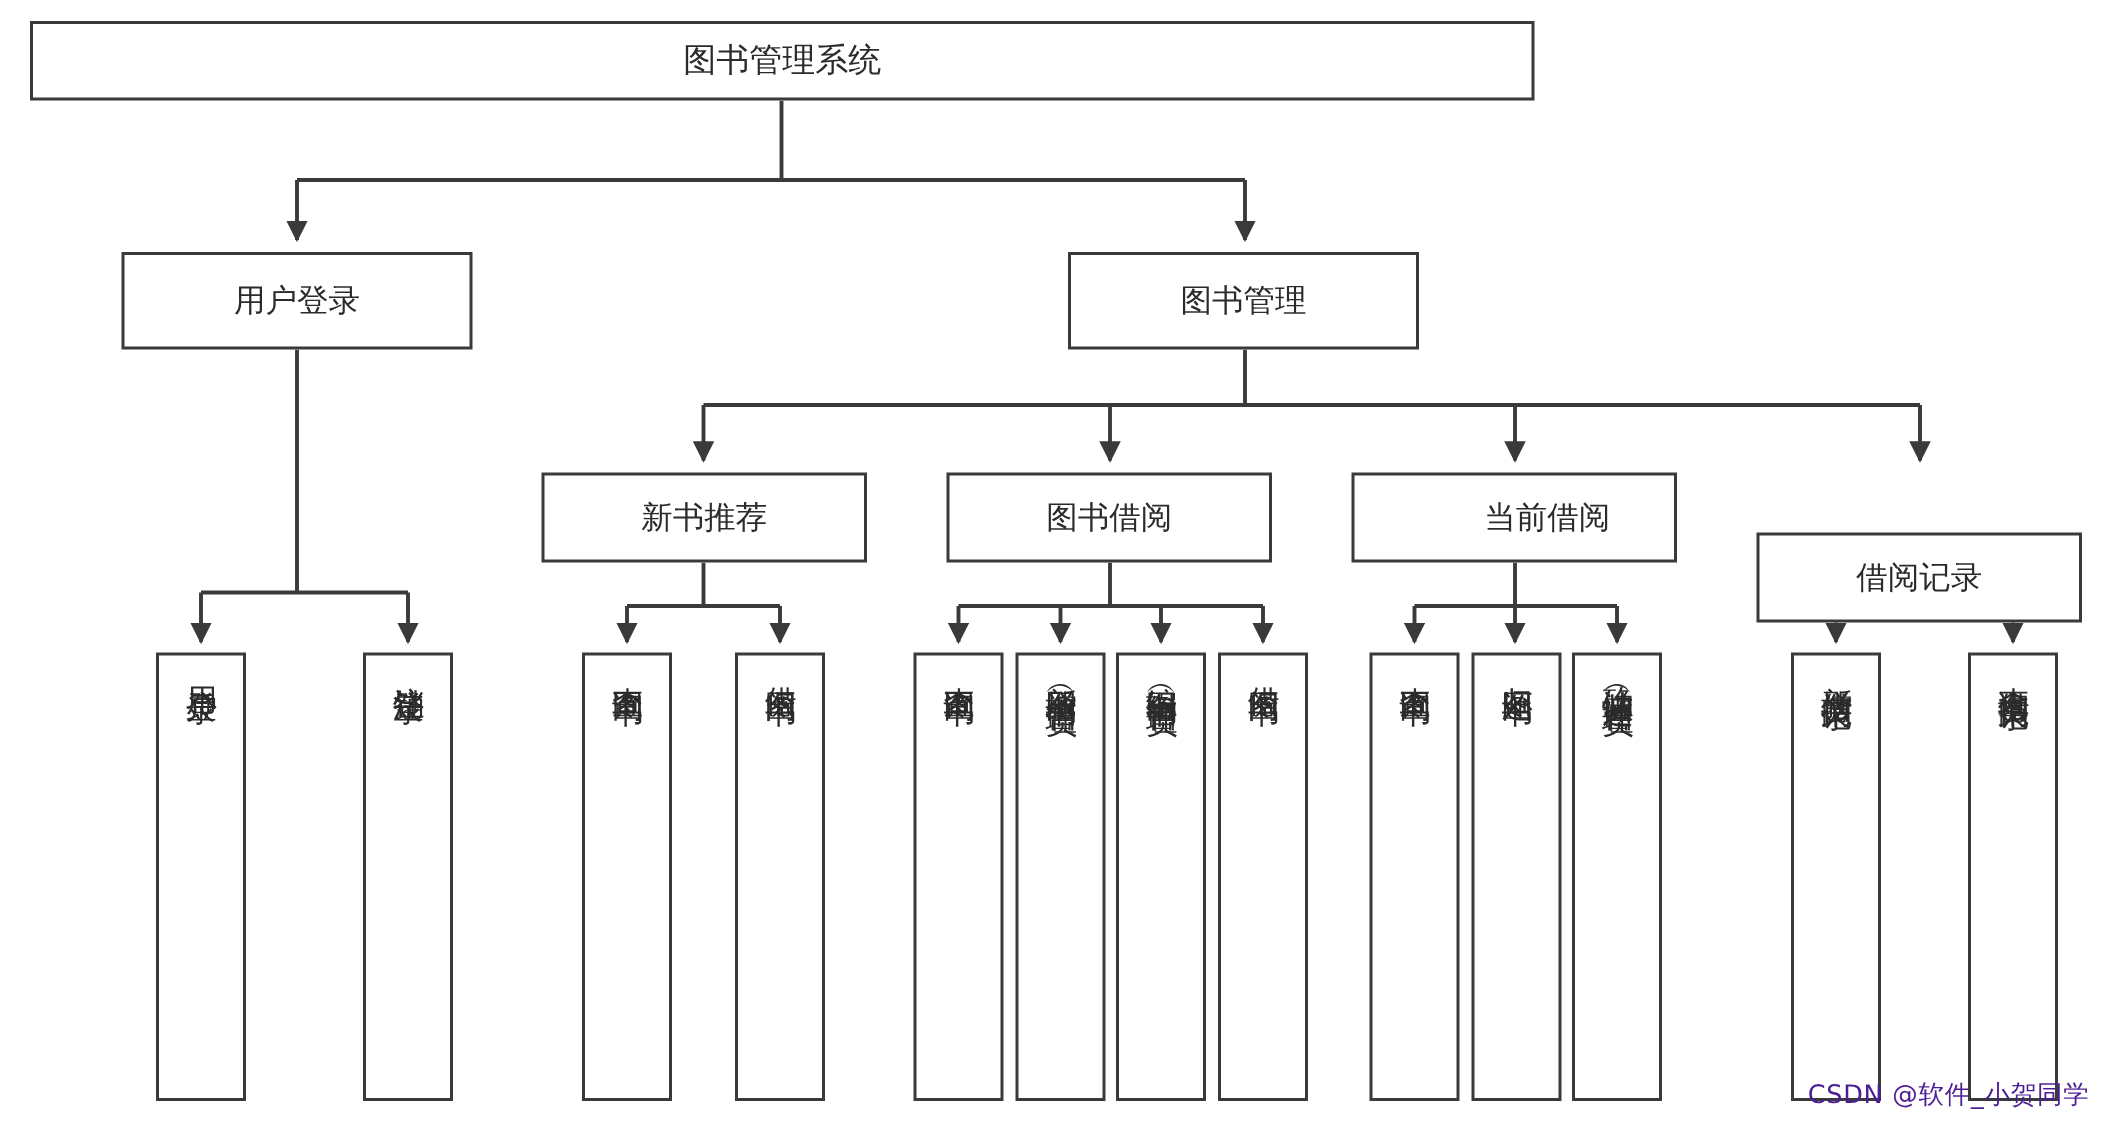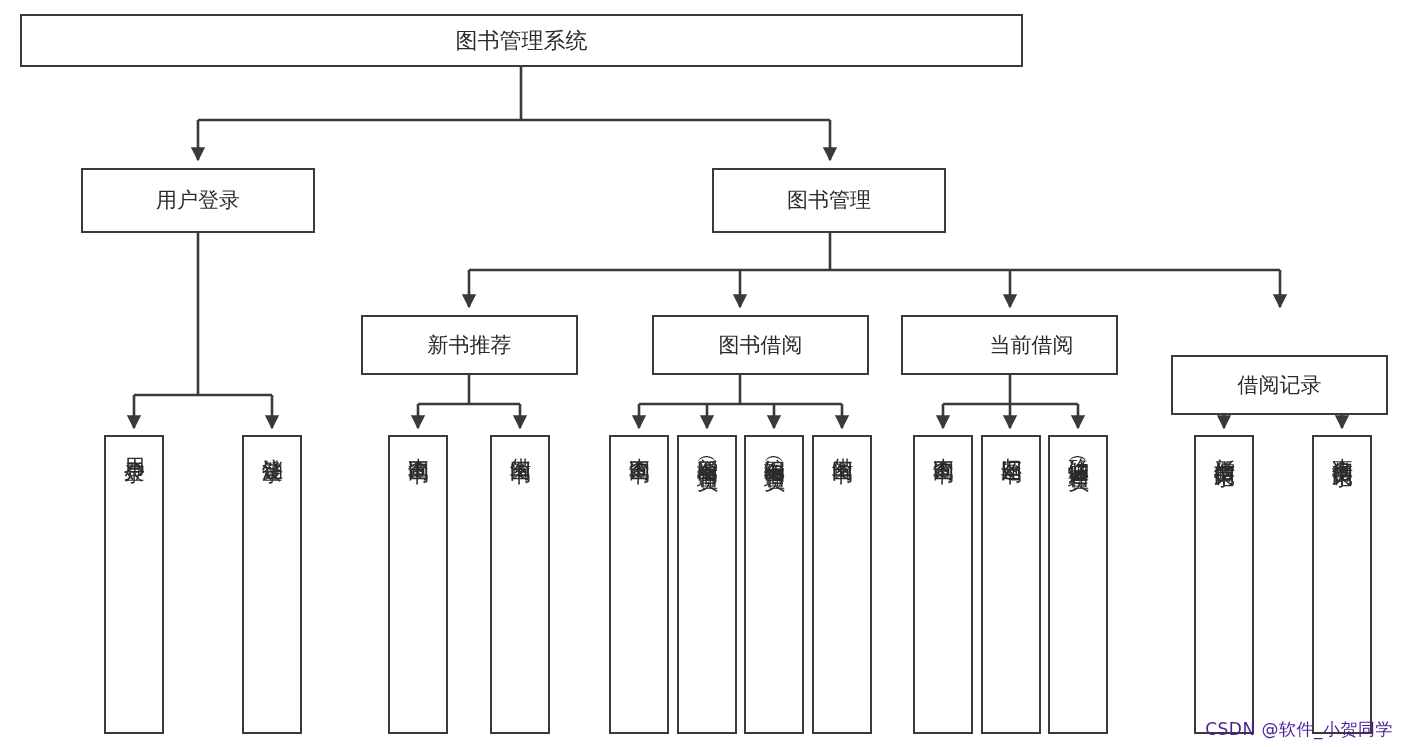--- a/index.html
+++ b/index.html
@@ -138,21 +138,21 @@
   <div class="node h" style="left:81px; top:168px; width:234px; height:65px;">
     <span class="label">用户登录</span>
   </div>
   <div class="node h" style="left:361px; top:315px; width:217px; height:60px;">
     <span class="label">新书推荐</span>
   </div>
 
   <div class="node h" style="left:712px; top:168px; width:234px; height:65px;">
     <span class="label">图书管理</span>
   </div>
-  <div class="node h" style="left:631px; top:315px; width:217px; height:60px;margin-left:21px;">
+  <div class="node h" style="left:631px; top:315px; width:217px; height:60px;">
     <span class="label">图书借阅</span>
   </div>
   <div class="node h" style="left:901px; top:315px; width:217px; height:60px;padding-left:44px;">
     <span class="label">当前借阅</span>
   </div>
   <div class="node h" style="left:1171px; top:315px; width:217px; height:60px;margin-top:40px;">
     <span class="label">借阅记录</span>
   </div>
 
   <div class="node v" style="left:104px; top:435px; width:60px; height:299px;">

